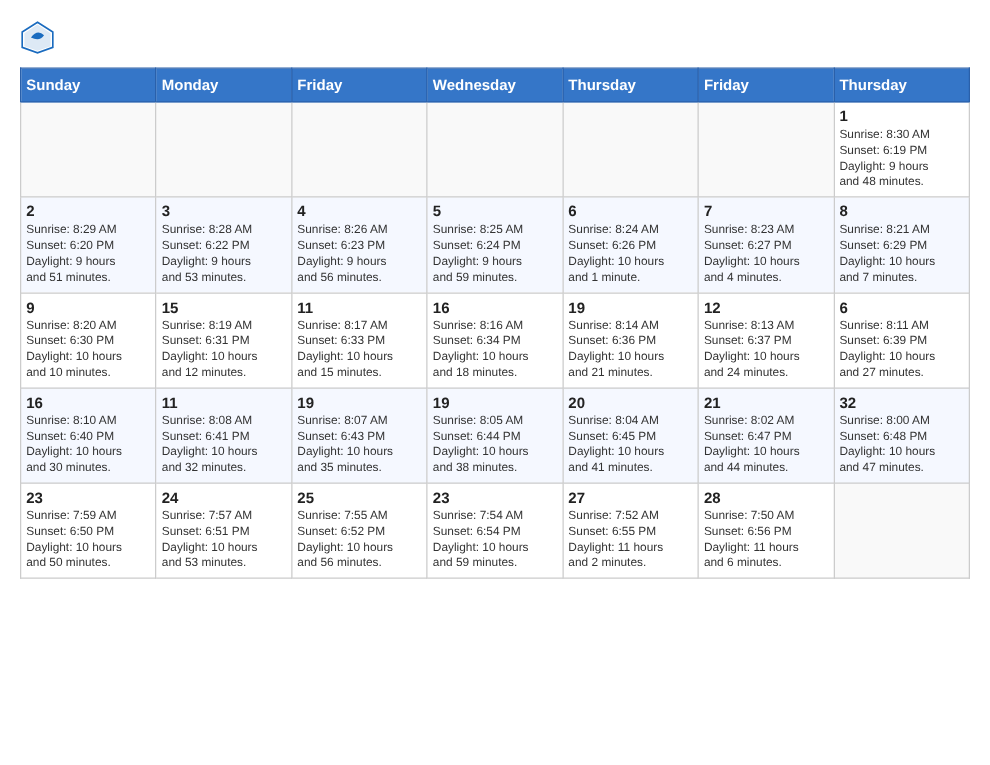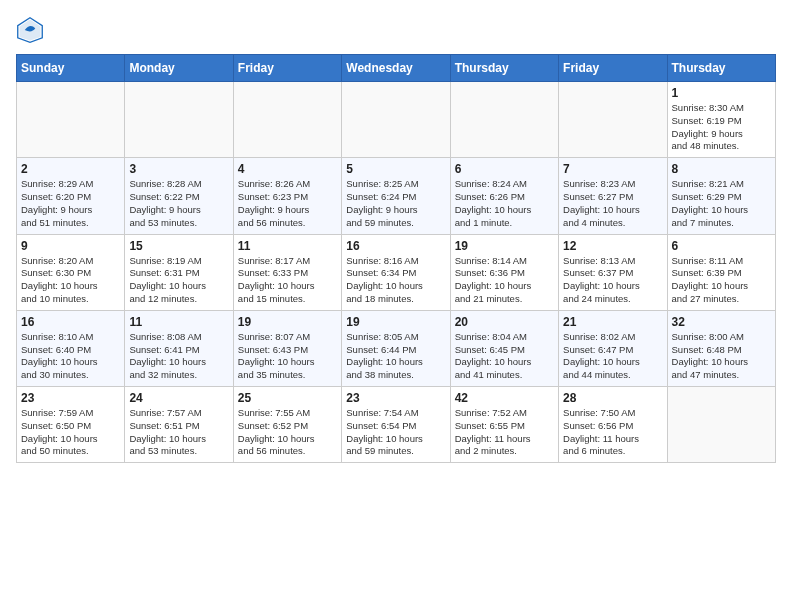--- a/index.html
+++ b/index.html
@@ -243,21 +243,21 @@
         </td>
         <td>
           <span class="day-num">25</span>
           <div class="day-info">Sunrise: 7:55 AM<br>Sunset: 6:52 PM<br>Daylight: 10 hours<br>and 56 minutes.</div>
         </td>
         <td>
           <span class="day-num">23</span>
           <div class="day-info">Sunrise: 7:54 AM<br>Sunset: 6:54 PM<br>Daylight: 10 hours<br>and 59 minutes.</div>
         </td>
         <td>
-          <span class="day-num">42</span>
+          <span class="day-num">27</span>
           <div class="day-info">Sunrise: 7:52 AM<br>Sunset: 6:55 PM<br>Daylight: 11 hours<br>and 2 minutes.</div>
         </td>
         <td>
           <span class="day-num">28</span>
           <div class="day-info">Sunrise: 7:50 AM<br>Sunset: 6:56 PM<br>Daylight: 11 hours<br>and 6 minutes.</div>
         </td>
         <td class="empty-cell"></td>
       </tr>
     </tbody>
 </table>

